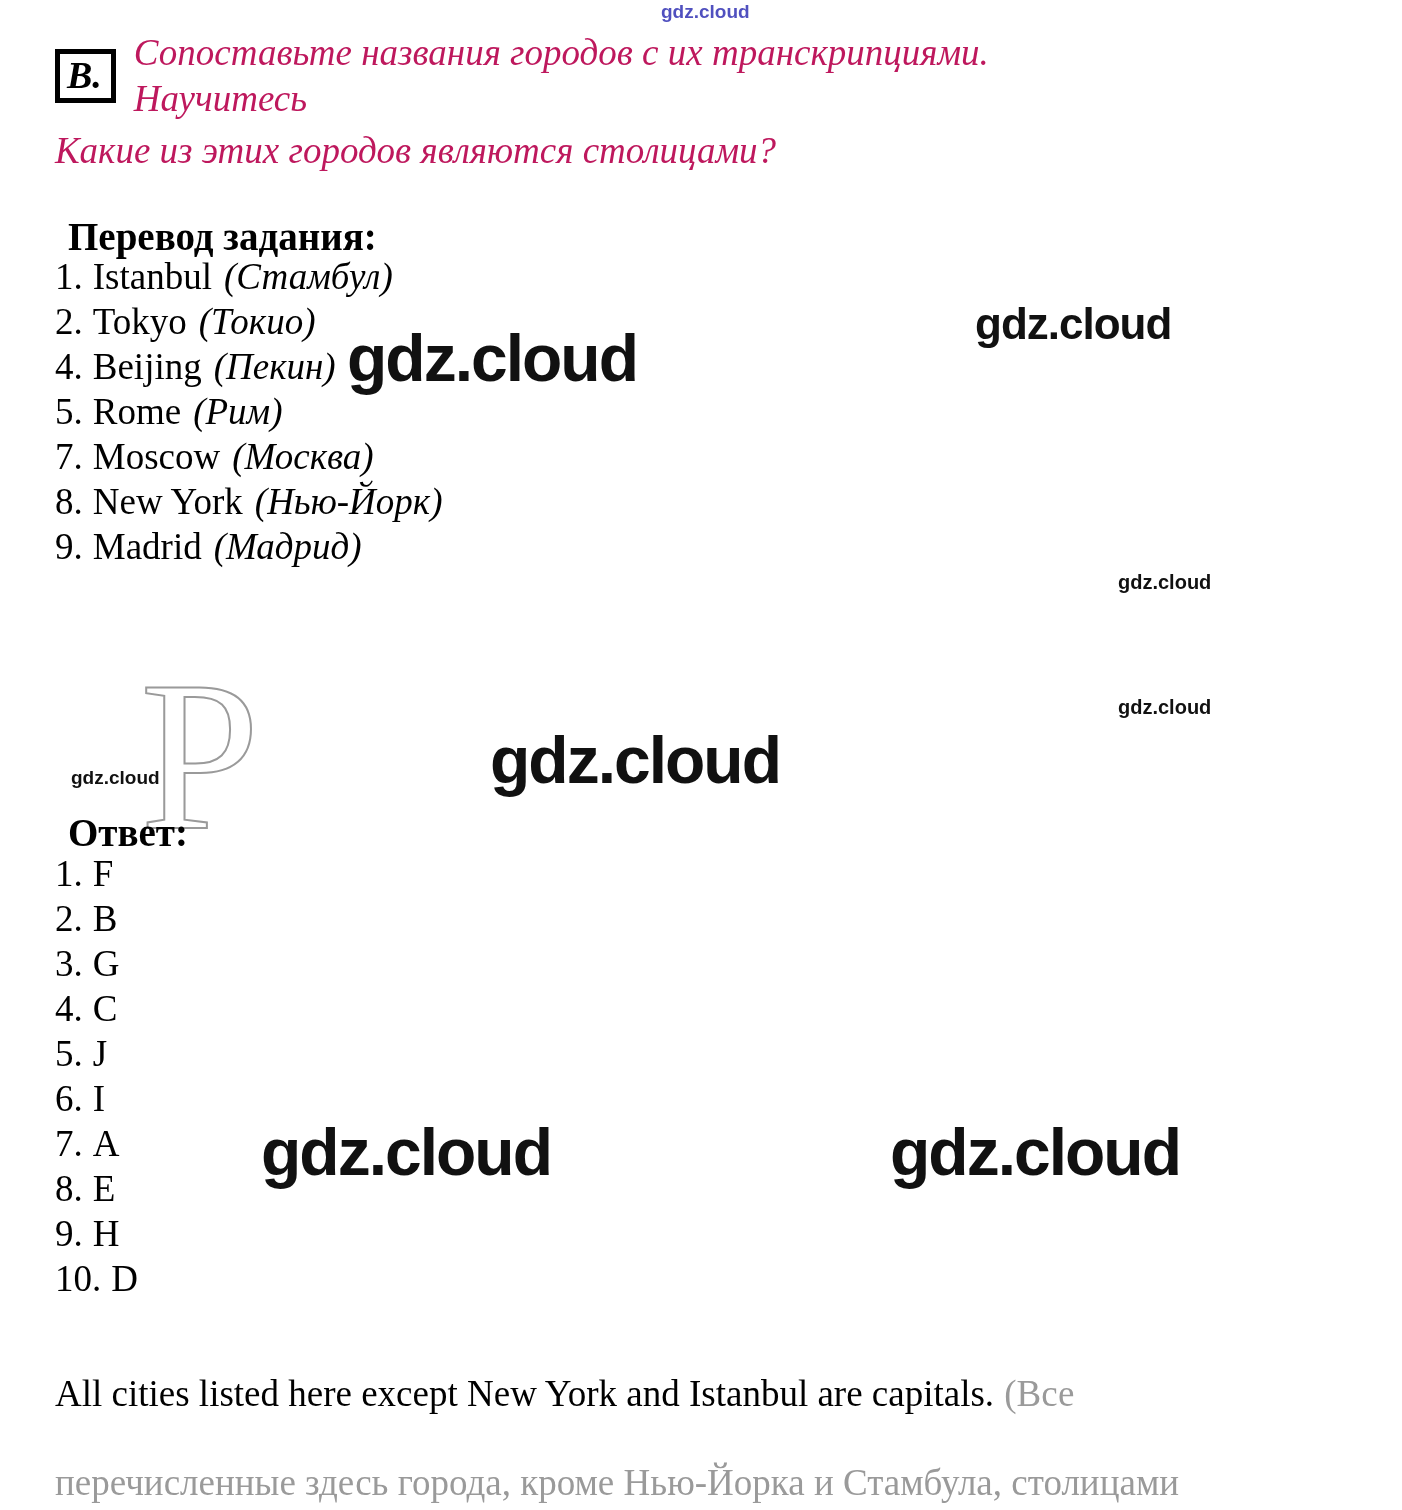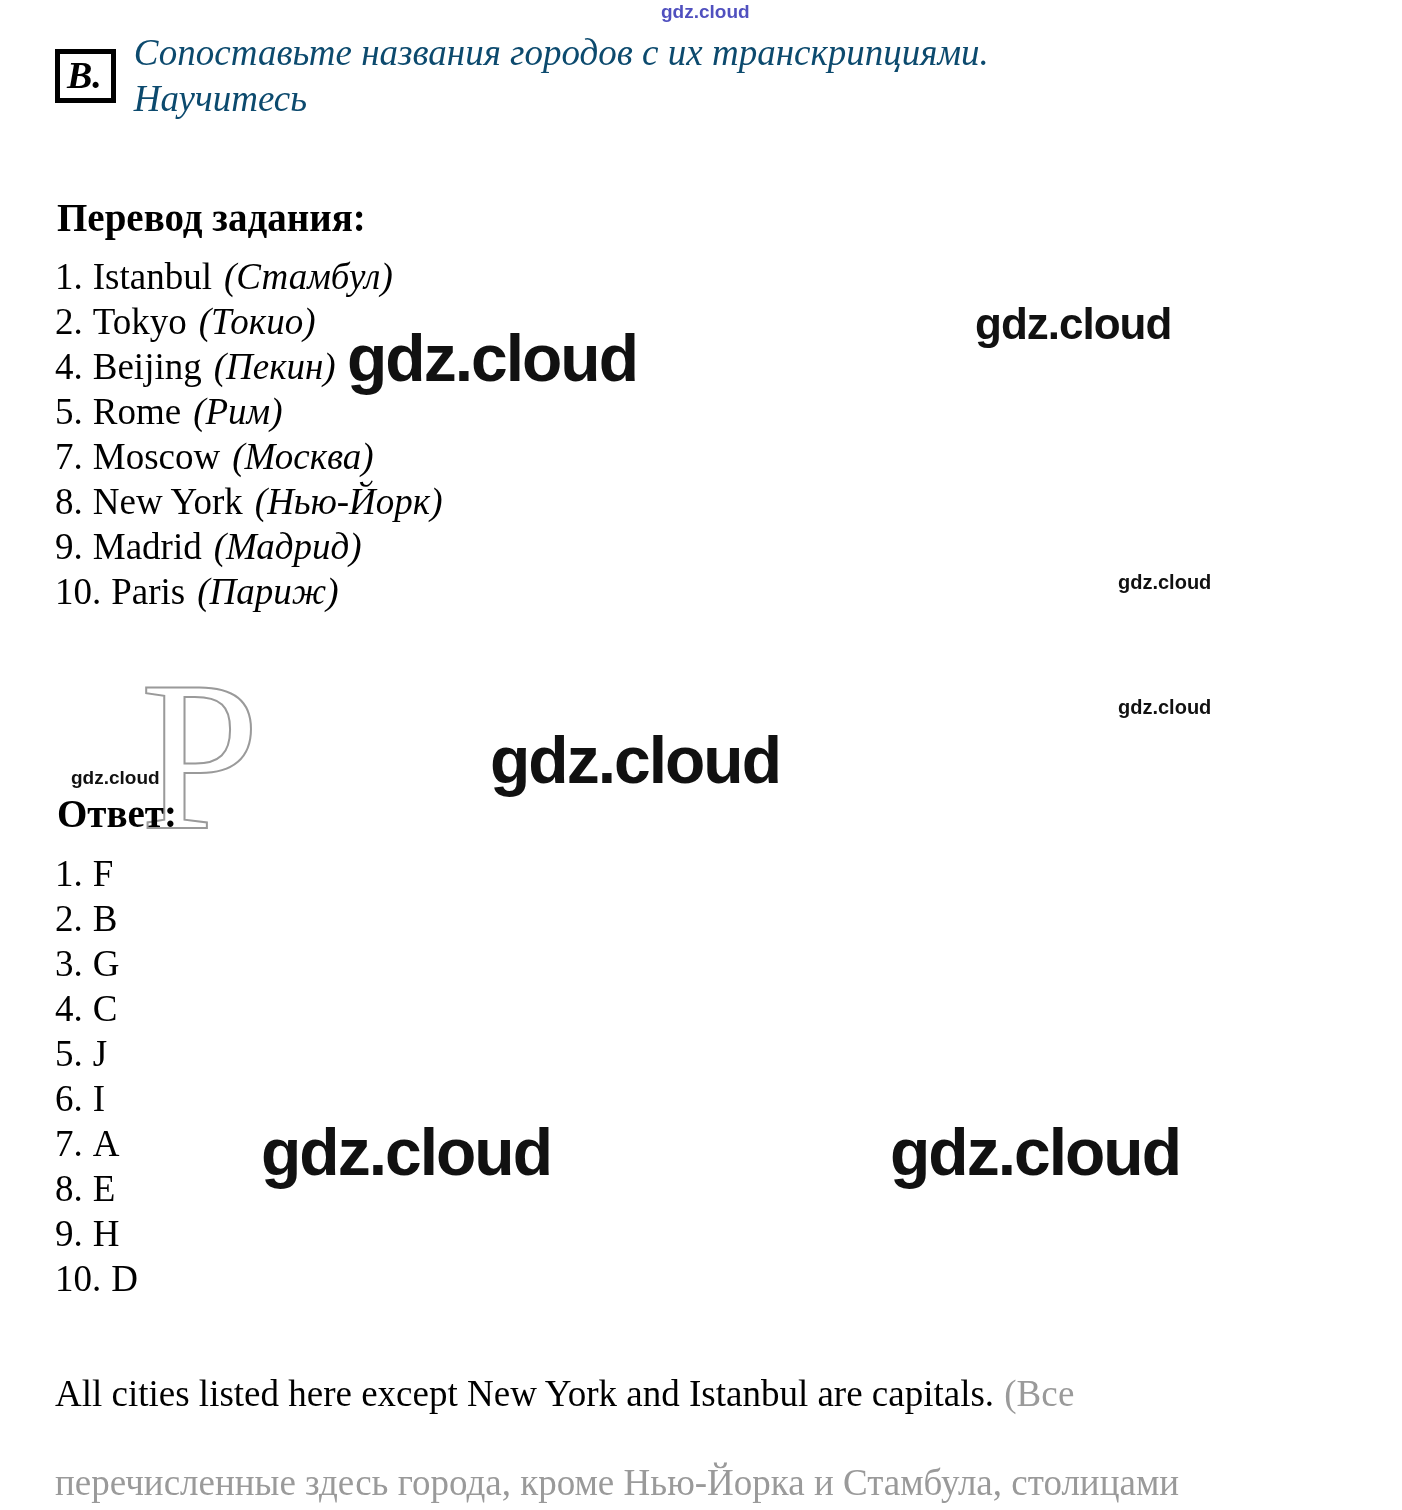--- a/index.html
+++ b/index.html
@@ -52,33 +52,34 @@
     border: 5px solid #000000;
     padding: 0 9px 2px 7px;
     font-size: 38px;
     font-weight: bold;
     font-style: italic;
     line-height: 42px;
     flex: 0 0 auto;
   }
   .task-line {
     font-style: italic;
-    color: #0c4a6e;
+    color: #be185d;
     font-size: 37px;
     line-height: 46px;
   }
   .task-row2 { margin-top: 6px; }
 
   
   .section-heading {
     position: absolute;
-    left: 57px;
+    left: 68px;
     font-weight: bold;
     font-size: 39px;
     line-height: 44px;
+    margin-top: 19px;
   }
   #translation-heading { top: 196px; }
   #answer-heading      { top: 792px; }
 
   
   .doc-list {
     position: absolute;
     left: 55px;
     font-size: 37px;
     line-height: 45px;
@@ -116,33 +117,33 @@
   <div class="wm" id="wm-bottom-left">gdz.cloud</div>
   <div class="wm" id="wm-bottom-right">gdz.cloud</div>
 
   <div id="p-decoration">P</div>
 
   <div class="task-header">
     <div class="task-row1">
       <span class="task-letter-box">B.</span>
       <span class="task-line">Сопоставьте названия городов с их транскрипциями. Научитесь</span>
     </div>
+    <div class="task-line task-row2">Какие из этих городов являются столицами?</div>
   </div>
 
   <div class="section-heading" id="translation-heading">Перевод задания:</div>
 
   <div class="doc-list" id="translation-list">
     <div class="row"><span>1.</span><span class="city">Istanbul</span><span class="trans">(Стамбул)</span></div>
     <div class="row"><span>2.</span><span class="city">Tokyo</span><span class="trans">(Токио)</span></div>
     <div class="row"><span>4.</span><span class="city">Beijing</span><span class="trans">(Пекин)</span></div>
     <div class="row"><span>5.</span><span class="city">Rome</span><span class="trans">(Рим)</span></div>
     <div class="row"><span>7.</span><span class="city">Moscow</span><span class="trans">(Москва)</span></div>
     <div class="row"><span>8.</span><span class="city">New York</span><span class="trans">(Нью-Йорк)</span></div>
     <div class="row"><span>9.</span><span class="city">Madrid</span><span class="trans">(Мадрид)</span></div>
-    <div class="row"><span>10.</span><span class="city">Paris</span><span class="trans">(Париж)</span></div>
   </div>
 
   <div class="section-heading" id="answer-heading">Ответ:</div>
 
   <div class="doc-list" id="answer-list">
     <div class="row"><span>1.</span><span class="ans-letter">F</span></div>
     <div class="row"><span>2.</span><span class="ans-letter">B</span></div>
     <div class="row"><span>3.</span><span class="ans-letter">G</span></div>
     <div class="row"><span>4.</span><span class="ans-letter">C</span></div>
     <div class="row"><span>5.</span><span class="ans-letter">J</span></div>

